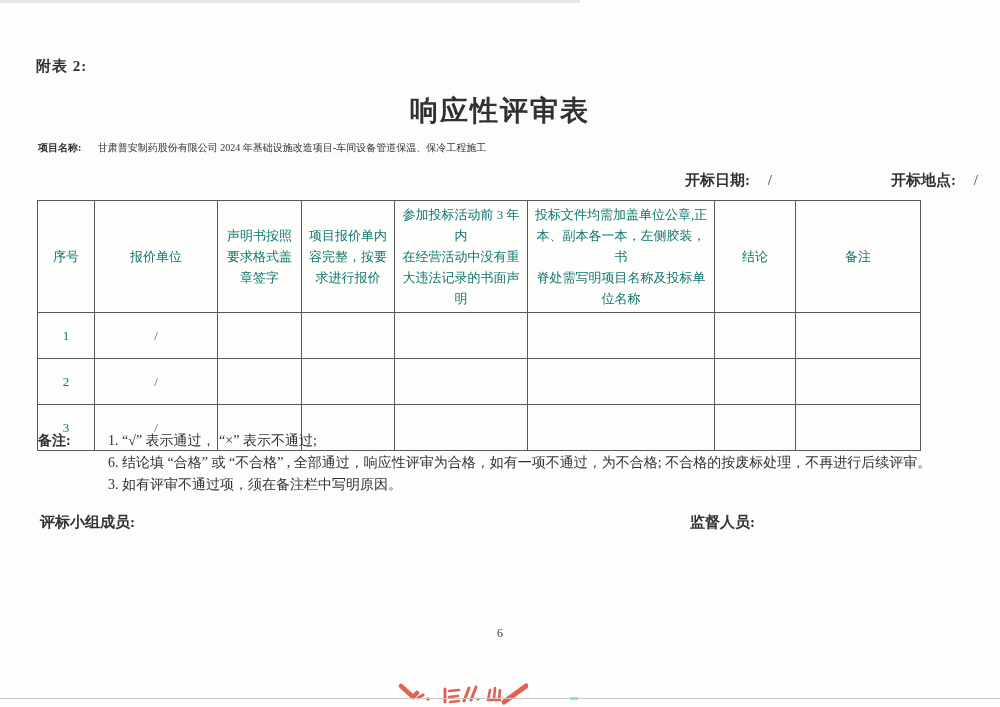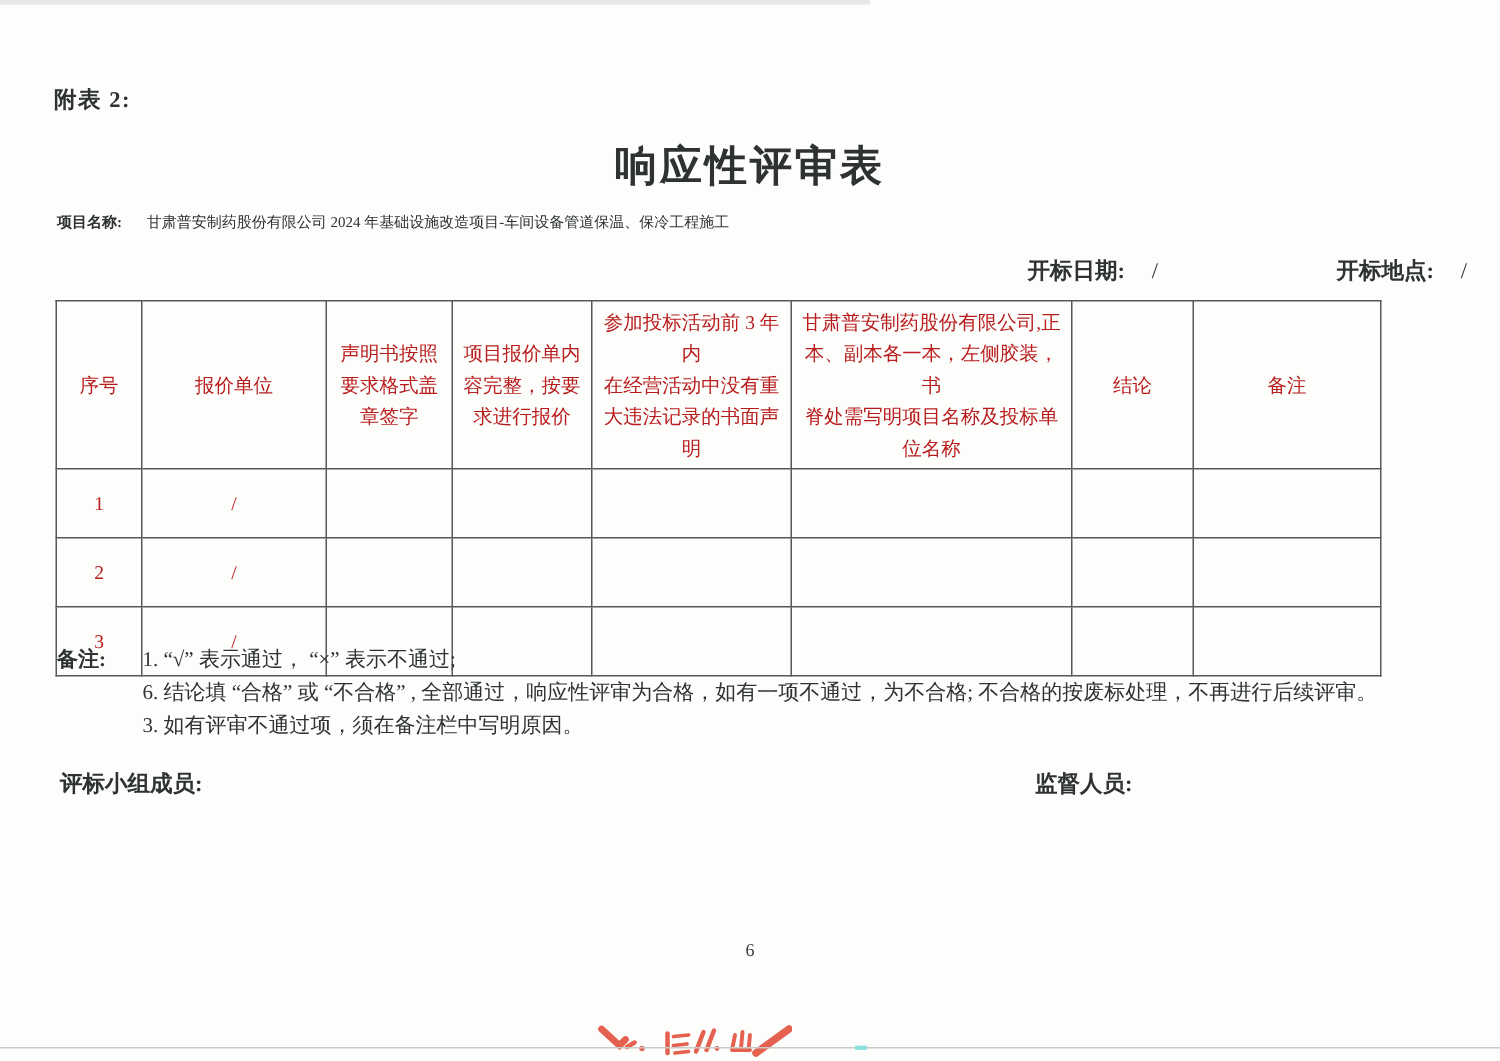--- a/index.html
+++ b/index.html
@@ -39,34 +39,34 @@
   table.review{
     position:absolute;left:37px;top:200px;
     border-collapse:collapse;table-layout:fixed;
     font-size:13px;
   }
   table.review th,table.review td{
     border:1px solid #555957;
     text-align:center;vertical-align:middle;
     padding:3px 5px;
     font-weight:400;
-    color:#b91c1c;
+    color:#0f766e;
   }
   table.review{border:1.5px solid #4c504e;}
   table.review th{
     white-space:pre-line;
     line-height:21px;
     height:100px;
   }
   table.review td{height:39px;font-size:13px;}
   .notes{
     position:absolute;left:38px;top:430px;width:958px;
     font-size:14px;line-height:22px;
   }
-  .notes-row{display:flex;}
+  .notes-row{display:flex;gap:13px;}
   .notes-label{font-weight:700;flex:0 0 57px;}
   .notes-items{flex:1;}
   .signers{
     position:absolute;left:0;top:501px;width:1000px;height:22px;
     font-size:15px;font-weight:700;margin-top:12px;
   }
   .evaluators{position:absolute;left:40px;top:0;}
   .supervisor{position:absolute;left:690px;top:0;}
   .page-number{
     position:absolute;left:0;top:626px;width:1000px;
@@ -129,21 +129,21 @@
         <th>声明书按照
 要求格式盖
 章签字</th>
         <th>项目报价单内
 容完整，按要
 求进行报价</th>
         <th>参加投标活动前 3 年内
 在经营活动中没有重
 大违法记录的书面声
 明</th>
-        <th>甘肃普安制药股份有限公司,正
+        <th>投标文件均需加盖单位公章,正
 本、副本各一本，左侧胶装，书
 脊处需写明项目名称及投标单
 位名称</th>
         <th>结论</th>
         <th>备注</th>
       </tr>
     </thead>
     <tbody>
       <tr>
         <td>1</td>

